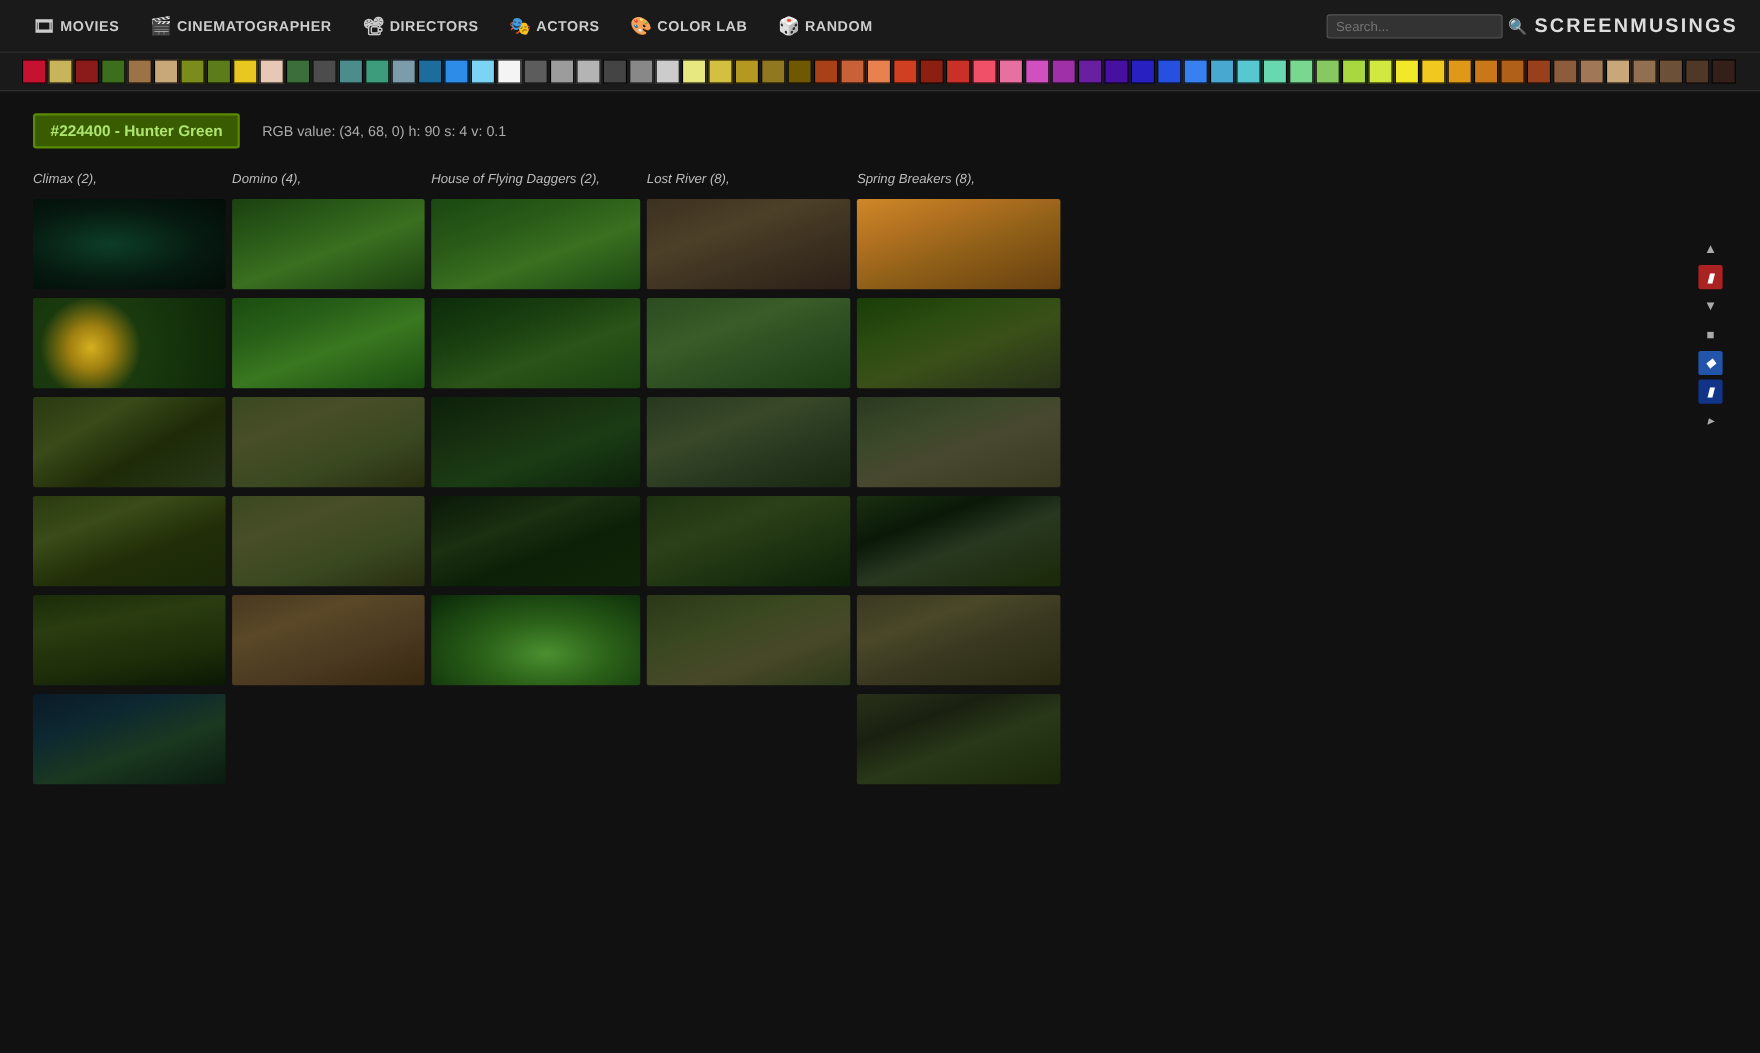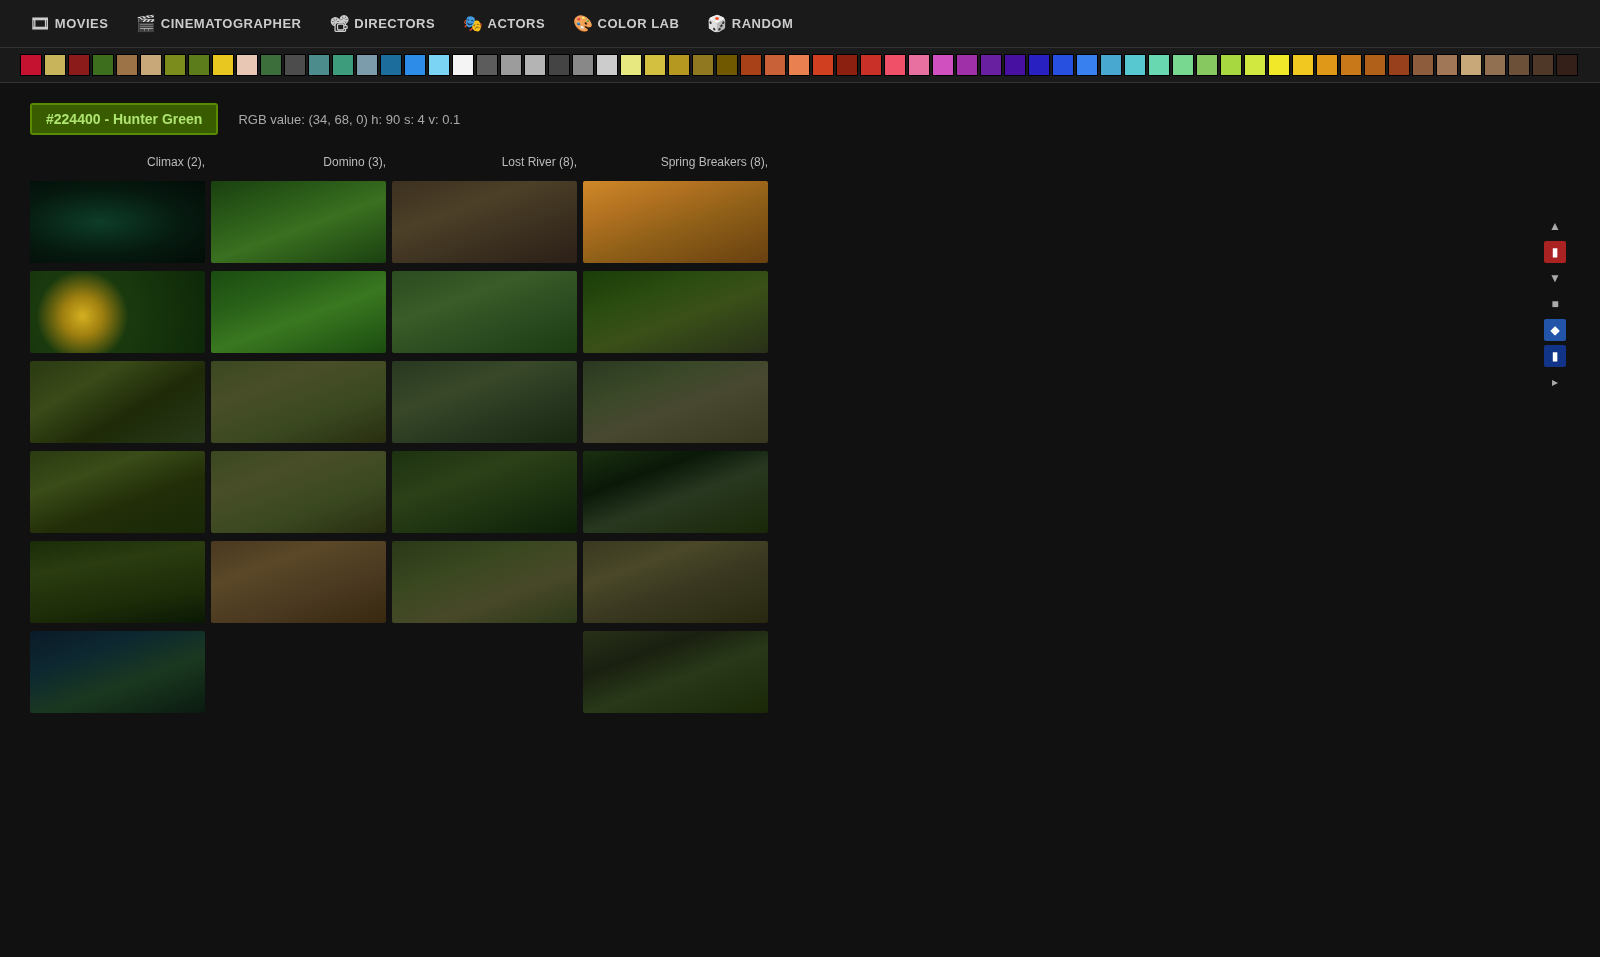--- a/index.html
+++ b/index.html
@@ -71,21 +71,20 @@
       width: 22px;
       height: 22px;
       cursor: pointer;
       border: 1px solid #000;
     }
 
     
     #main {
       padding: 20px 30px;
       position: relative;
-      text-align: right;
     }
 
     
     #color-header {
       display: flex;
       align-items: center;
       gap: 20px;
       margin-bottom: 20px;
     }
     #color-badge {
@@ -168,20 +167,25 @@
     <span class="nav-icon">🎭</span>
     <span>ACTORS</span>
   </div>
   <div class="nav-item">
     <span class="nav-icon">🎨</span>
     <span>COLOR LAB</span>
   </div>
   <div class="nav-item">
     <span class="nav-icon">🎲</span>
     <span>RANDOM</span>
+  </div>
+  <div class="search-area">
+    <input class="search-input" type="text" placeholder="Search..." style="">
+    <span style="color:#aaa;font-size:14px;">🔍</span>
+    <span class="site-title">SCREENMUSINGS</span>
   </div>
 </div>
 
 <div id="swatches">
 <div class="swatch" style="background: rgb(196, 18, 48);"></div>
     <div class="swatch" style="background: rgb(200, 180, 90);"></div>
     <div class="swatch" style="background: rgb(139, 26, 26);"></div>
     <div class="swatch" style="background: rgb(60, 110, 30);"></div>
     <div class="swatch" style="background: rgb(155, 115, 70);"></div>
     <div class="swatch" style="background: rgb(200, 168, 120);"></div>
@@ -245,21 +249,21 @@
     <div class="swatch" style="background: rgb(80, 56, 40);"></div>
     <div class="swatch" style="background: rgb(52, 32, 24);"></div>
   </div>
 
 <div id="main">
   <div id="color-header">
     <div id="color-badge">#224400 - Hunter Green</div>
     <div id="color-info">RGB value: (34, 68, 0)  h: 90 s: 4 v: 0.1</div>
   </div>
 
-  <div style="position:relative;">
+  <div style="position:relative;font-style:italic;">
     <div id="gallery-wrapper">
 
     <div class="col-wrapper">
           <div class="col-title">Climax (2),</div>
           <div style="width: 175px; height: 82px; margin-bottom: 4px; border-radius: 2px; overflow: hidden; cursor: pointer; background: radial-gradient(at 40% 50%, rgb(13, 61, 40) 0%, rgb(6, 26, 16) 55%, rgb(2, 12, 6) 100%);"><svg width="100%" height="100%" viewBox="0 0 160 82">
               <rect width="160" height="82" fill="none" opacity="0.3"></rect>
             </svg></div>
           <div style="width: 175px; height: 82px; margin-bottom: 4px; border-radius: 2px; overflow: hidden; cursor: pointer; background: radial-gradient(circle at 30% 55%, rgb(212, 176, 32) 0%, rgb(160, 128, 16) 15%, rgb(26, 58, 14) 35%, rgb(13, 40, 8) 100%);"><svg width="100%" height="100%" viewBox="0 0 160 82">
               <rect width="160" height="82" fill="none" opacity="0.3"></rect>
             </svg></div>
@@ -270,34 +274,52 @@
               <rect width="160" height="82" fill="none" opacity="0.3"></rect>
             </svg></div>
           <div style="width: 175px; height: 82px; margin-bottom: 4px; border-radius: 2px; overflow: hidden; cursor: pointer; background: linear-gradient(170deg, rgb(26, 44, 8) 0%, rgb(42, 60, 16) 30%, rgb(28, 44, 8) 70%, rgb(10, 24, 4) 100%);"><svg width="100%" height="100%" viewBox="0 0 160 82">
               <rect width="160" height="82" fill="none" opacity="0.3"></rect>
             </svg></div>
           <div style="width: 175px; height: 82px; margin-bottom: 4px; border-radius: 2px; overflow: hidden; cursor: pointer; background: linear-gradient(160deg, rgb(10, 26, 40) 0%, rgb(13, 40, 48) 30%, rgb(26, 56, 32) 60%, rgb(10, 26, 16) 100%);"><svg width="100%" height="100%" viewBox="0 0 160 82">
               <rect width="160" height="82" fill="none" opacity="0.3"></rect>
             </svg></div>
         </div>
         <div class="col-wrapper">
-          <div class="col-title">Domino (3),</div>
+          <div class="col-title">Domino (4),</div>
           <div style="width: 175px; height: 82px; margin-bottom: 4px; border-radius: 2px; overflow: hidden; cursor: pointer; background: linear-gradient(160deg, rgb(26, 64, 16) 0%, rgb(42, 90, 24) 30%, rgb(58, 112, 32) 55%, rgb(26, 64, 16) 100%);"><svg width="100%" height="100%" viewBox="0 0 160 82">
               <rect width="160" height="82" fill="none" opacity="0.3"></rect>
             </svg></div>
           <div style="width: 175px; height: 82px; margin-bottom: 4px; border-radius: 2px; overflow: hidden; cursor: pointer; background: linear-gradient(160deg, rgb(26, 76, 16) 0%, rgb(40, 96, 24) 30%, rgb(58, 120, 32) 55%, rgb(26, 76, 16) 100%);"><svg width="100%" height="100%" viewBox="0 0 160 82">
               <rect width="160" height="82" fill="none" opacity="0.3"></rect>
             </svg></div>
           <div style="width: 175px; height: 82px; margin-bottom: 4px; border-radius: 2px; overflow: hidden; cursor: pointer; background: linear-gradient(160deg, rgb(58, 72, 32) 0%, rgb(72, 78, 40) 30%, rgb(58, 72, 32) 65%, rgb(40, 46, 16) 100%);"><svg width="100%" height="100%" viewBox="0 0 160 82">
               <rect width="160" height="82" fill="none" opacity="0.3"></rect>
             </svg></div>
           <div style="width: 175px; height: 82px; margin-bottom: 4px; border-radius: 2px; overflow: hidden; cursor: pointer; background: linear-gradient(160deg, rgb(58, 72, 32) 0%, rgb(72, 78, 40) 30%, rgb(58, 72, 32) 65%, rgb(40, 46, 16) 100%);"><svg width="100%" height="100%" viewBox="0 0 160 82">
               <rect width="160" height="82" fill="none" opacity="0.3"></rect>
             </svg></div>
           <div style="width: 175px; height: 82px; margin-bottom: 4px; border-radius: 2px; overflow: hidden; cursor: pointer; background: linear-gradient(160deg, rgb(74, 56, 32) 0%, rgb(90, 72, 40) 30%, rgb(74, 56, 32) 65%, rgb(56, 40, 16) 100%);"><svg width="100%" height="100%" viewBox="0 0 160 82">
+              <rect width="160" height="82" fill="none" opacity="0.3"></rect>
+            </svg></div>
+        </div>
+        <div class="col-wrapper">
+          <div class="col-title">House of Flying Daggers (2),</div>
+          <div style="width: 190px; height: 82px; margin-bottom: 4px; border-radius: 2px; overflow: hidden; cursor: pointer; background: linear-gradient(160deg, rgb(26, 72, 18) 0%, rgb(42, 92, 24) 35%, rgb(58, 112, 32) 60%, rgb(26, 72, 18) 100%);"><svg width="100%" height="100%" viewBox="0 0 160 82">
+              <rect width="160" height="82" fill="none" opacity="0.3"></rect>
+            </svg></div>
+          <div style="width: 190px; height: 82px; margin-bottom: 4px; border-radius: 2px; overflow: hidden; cursor: pointer; background: linear-gradient(160deg, rgb(12, 44, 10) 0%, rgb(26, 64, 16) 35%, rgb(42, 84, 24) 60%, rgb(26, 64, 16) 100%);"><svg width="100%" height="100%" viewBox="0 0 160 82">
+              <rect width="160" height="82" fill="none" opacity="0.3"></rect>
+            </svg></div>
+          <div style="width: 190px; height: 82px; margin-bottom: 4px; border-radius: 2px; overflow: hidden; cursor: pointer; background: linear-gradient(160deg, rgb(12, 32, 10) 0%, rgb(24, 48, 16) 35%, rgb(26, 60, 20) 60%, rgb(12, 32, 10) 100%);"><svg width="100%" height="100%" viewBox="0 0 160 82">
+              <rect width="160" height="82" fill="none" opacity="0.3"></rect>
+            </svg></div>
+          <div style="width: 190px; height: 82px; margin-bottom: 4px; border-radius: 2px; overflow: hidden; cursor: pointer; background: linear-gradient(160deg, rgb(10, 24, 8) 0%, rgb(26, 48, 16) 35%, rgb(12, 32, 8) 60%, rgb(16, 36, 8) 100%);"><svg width="100%" height="100%" viewBox="0 0 160 82">
+              <rect width="160" height="82" fill="none" opacity="0.3"></rect>
+            </svg></div>
+          <div style="width: 190px; height: 82px; margin-bottom: 4px; border-radius: 2px; overflow: hidden; cursor: pointer; background: radial-gradient(at 55% 65%, rgb(74, 144, 48) 0%, rgb(42, 96, 24) 40%, rgb(10, 40, 8) 100%);"><svg width="100%" height="100%" viewBox="0 0 160 82">
               <rect width="160" height="82" fill="none" opacity="0.3"></rect>
             </svg></div>
         </div>
         <div class="col-wrapper">
           <div class="col-title">Lost River (8),</div>
           <div style="width: 185px; height: 82px; margin-bottom: 4px; border-radius: 2px; overflow: hidden; cursor: pointer; background: linear-gradient(160deg, rgb(60, 48, 32) 0%, rgb(76, 64, 40) 35%, rgb(60, 48, 32) 65%, rgb(44, 32, 24) 100%);"><svg width="100%" height="100%" viewBox="0 0 160 82">
               <rect width="160" height="82" fill="none" opacity="0.3"></rect>
             </svg></div>
           <div style="width: 185px; height: 82px; margin-bottom: 4px; border-radius: 2px; overflow: hidden; cursor: pointer; background: linear-gradient(160deg, rgb(42, 76, 32) 0%, rgb(58, 92, 40) 35%, rgb(42, 76, 32) 65%, rgb(26, 60, 16) 100%);"><svg width="100%" height="100%" viewBox="0 0 160 82">
               <rect width="160" height="82" fill="none" opacity="0.3"></rect>

